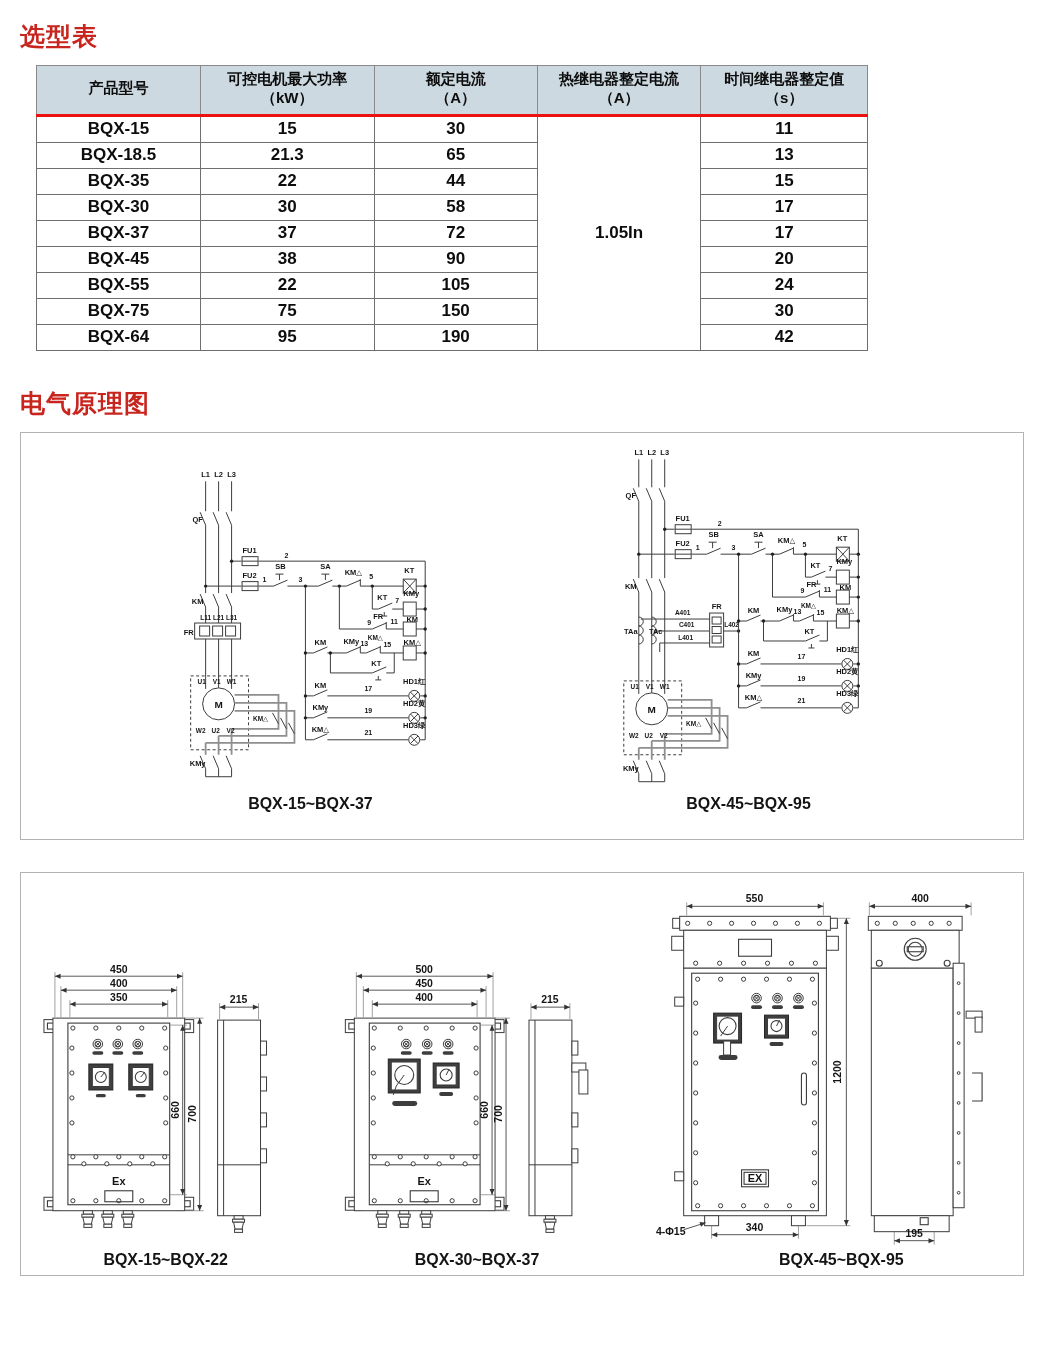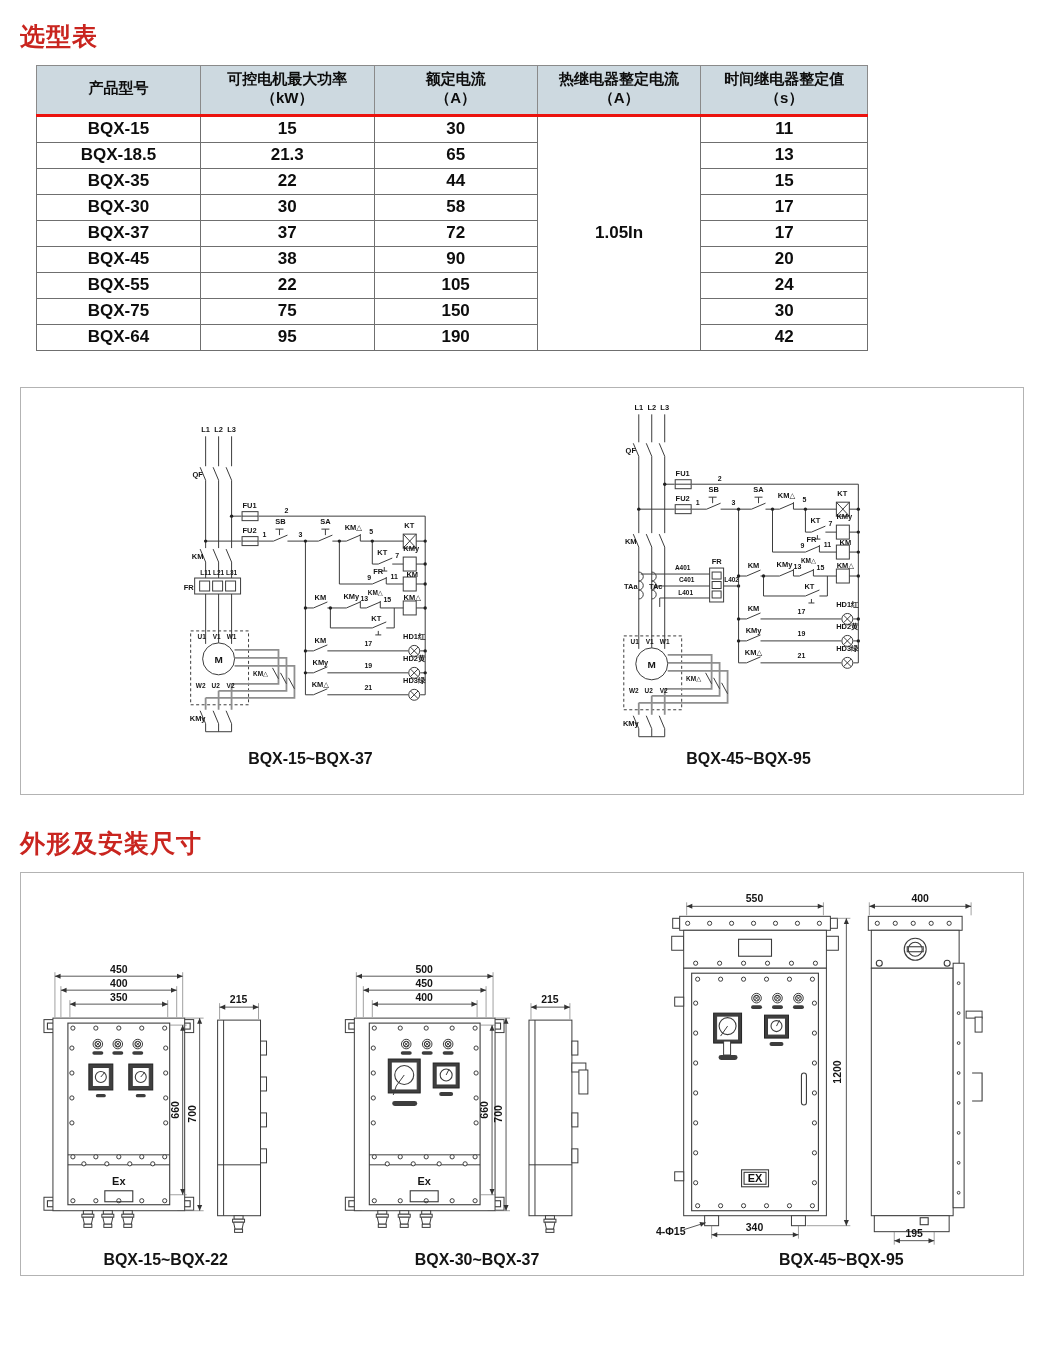--- a/index.html
+++ b/index.html
@@ -122,20 +122,21 @@
       </tr>
       <tr>
         <td>BQX-64</td>
         <td>95</td>
         <td>190</td>
         <td>42</td>
       </tr>
     </tbody>
   </table>
 
+  <div class="sec-title">电气原理图</div>
 
   <div class="panel">
   <svg width="1002" height="406" viewBox="0 0 1004 406">
     <defs>
       <g id="fuse">
             <rect x="-8" y="-4.5" width="16" height="9" class="w"></rect>
             <line x1="-8" y1="0" x2="8" y2="0" class="w"></line>
           </g>
       <g id="coil">
             <rect x="-6.5" y="-7" width="13" height="14" class="w"></rect>
@@ -301,21 +302,20 @@
         <text class="lbl2" x="712" y="194">L402</text>
         <text class="lbl" x="697" y="176">FR</text>
       </g>
       <use href="#ladder" transform="translate(434,-32)"></use>
       <use href="#mcluster" transform="translate(434,5)"></use>
       <text class="cap" x="729" y="376">BQX-45~BQX-95</text>
     </g>
   </svg>
   </div>
 
-  <div class="sec-title">外形及安装尺寸</div>
 
   <div class="panel">
   <svg width="1002" height="402" viewBox="0 0 1004 402">
     <defs>
       <marker id="arr" viewBox="0 0 10 10" refX="9" refY="5" markerWidth="9" markerHeight="7" orient="auto-start-reverse">
         <path d="M0,1 L9,5 L0,9 Z" fill="#333"></path>
           </marker>
       <circle id="bolt" r="2.1" class="b"></circle>
       <circle id="boltsm" r="1.4" class="b"></circle>
       <g id="flamp">

